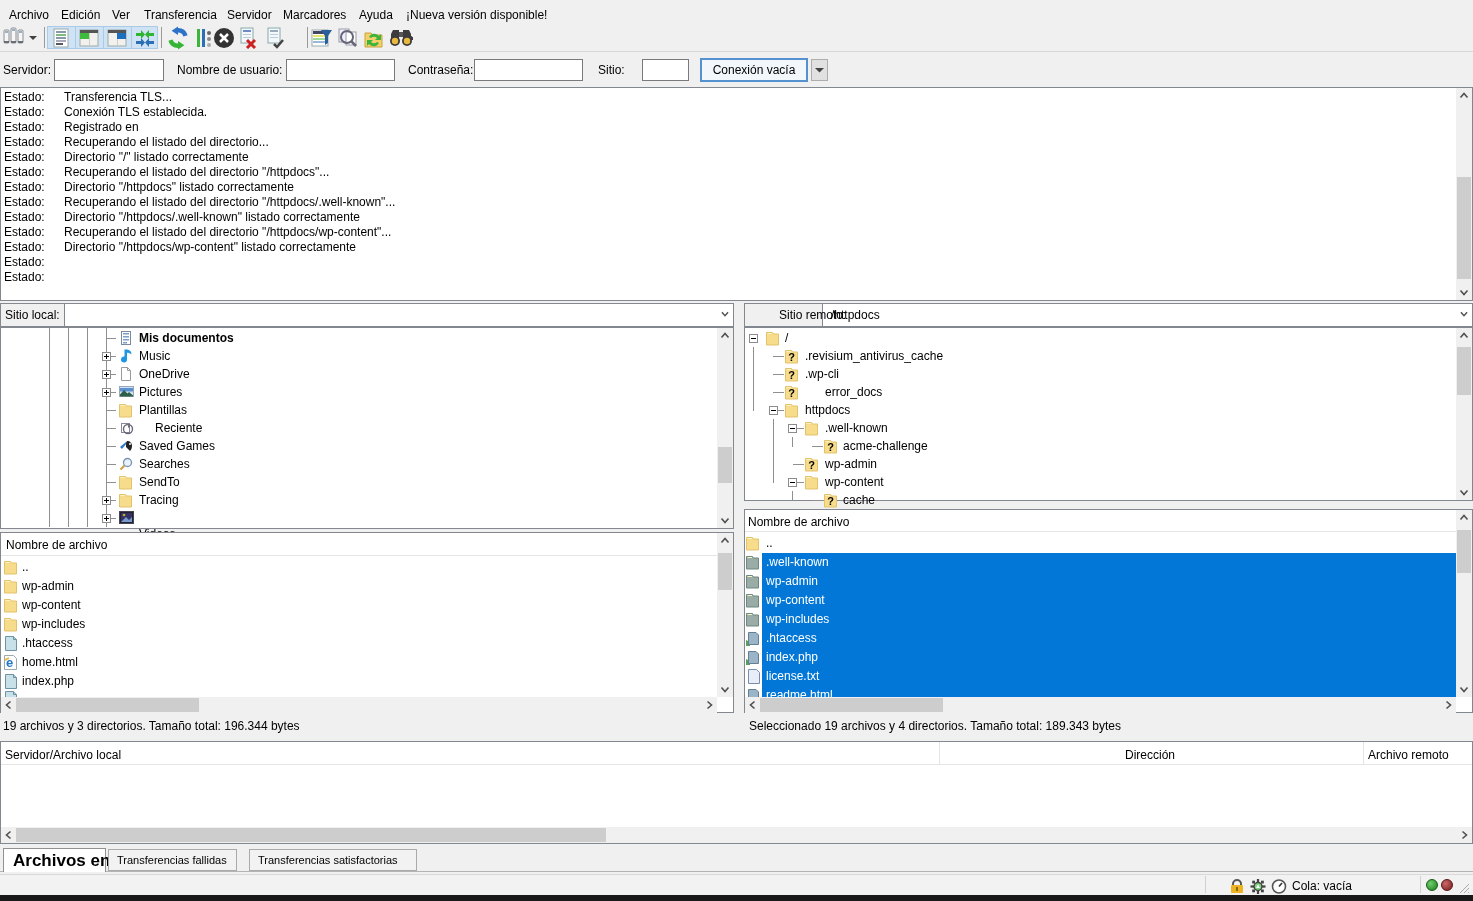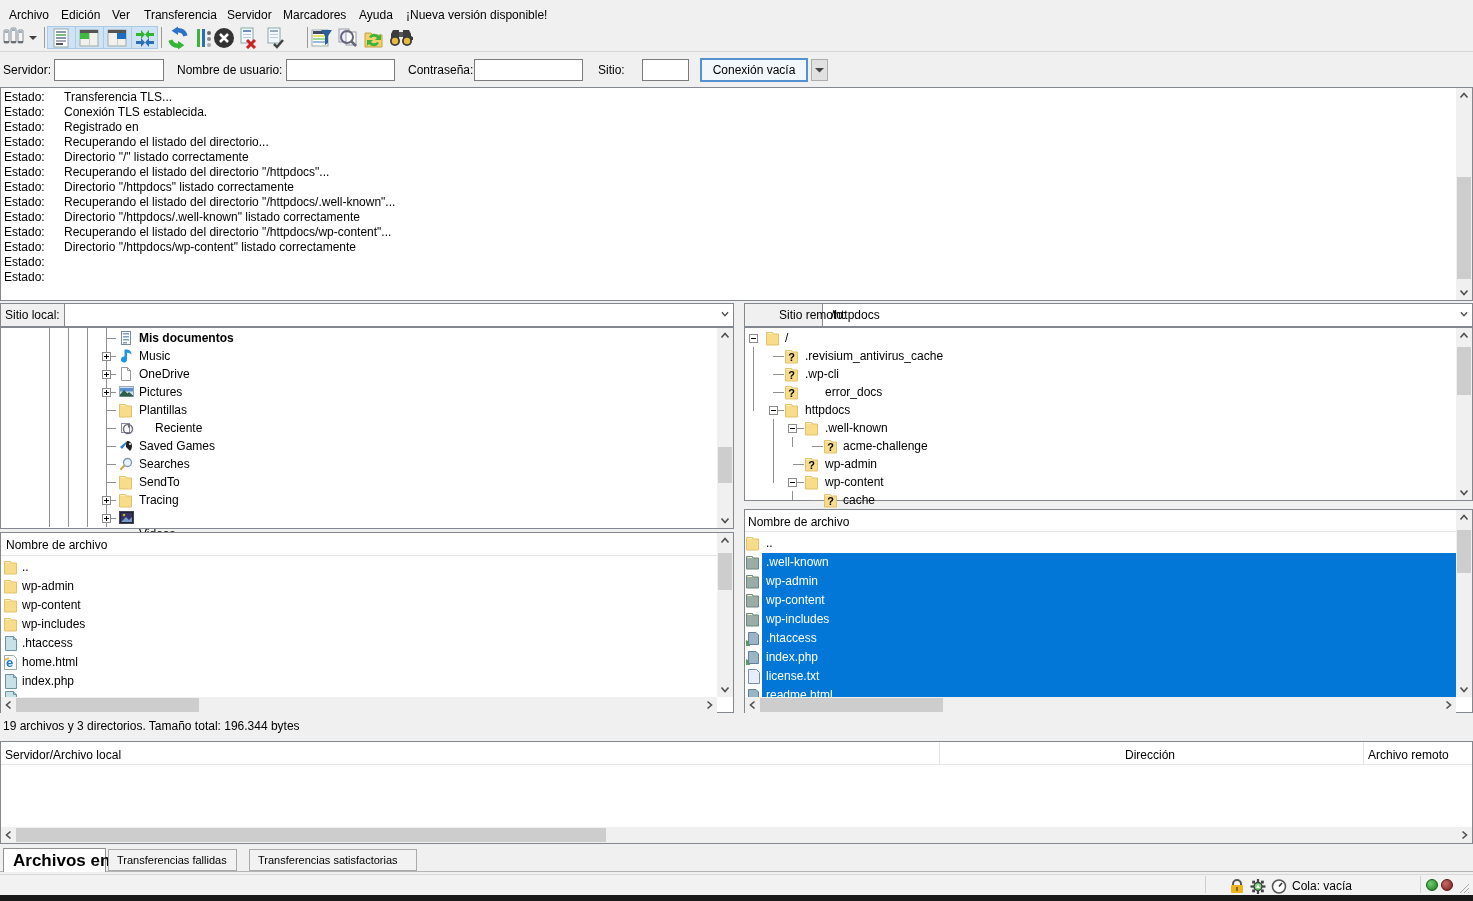--- a/index.html
+++ b/index.html
@@ -507,20 +507,21 @@
       <path d="M4.5 6.5l3.5 4 3.5-4" fill="none" stroke="#505050" stroke-width="1.6"></path>
     </svg>
 <div class="a" style="left:745px;top:697px;width:711px;height:16px;background:#f0f0f0"></div>
     <svg class="a" style="left:745px;top:697px" width="16" height="16" viewBox="0 0 16 16">
       <path d="M9.5 4.5l-4 3.5 4 3.5" fill="none" stroke="#505050" stroke-width="1.6"></path>
     </svg>
     <div class="a" style="left:760px;top:698px;width:183px;height:14px;background:#cdcdcd"></div>
     <svg class="a" style="left:1440px;top:697px" width="16" height="16" viewBox="0 0 16 16">
       <path d="M6.5 4.5l4 3.5-4 3.5" fill="none" stroke="#505050" stroke-width="1.6"></path>
     </svg>
+<div class="t" style="left:749px;top:719px;">Seleccionado 19 archivos y 4 directorios. Tamaño total: 189.343 bytes</div>
 <div class="panel" style="left:0;top:741px;width:1473px;height:103px"></div>
 <div class="t" style="left:5px;top:748px;">Servidor/Archivo local</div>
 <div class="t" style="left:1125px;top:748px;">Dirección</div>
 <div class="t" style="left:1368px;top:748px;">Archivo remoto</div>
 <div class="a" style="left:939px;top:742px;width:1px;height:22px;background:#e5e5e5"></div>
 <div class="a" style="left:1363px;top:742px;width:1px;height:22px;background:#e5e5e5"></div>
 <div class="a" style="left:1px;top:764px;width:1471px;height:1px;background:#e5e5e5"></div>
 <div class="a" style="left:1px;top:827px;width:1471px;height:16px;background:#f0f0f0"></div>
     <svg class="a" style="left:1px;top:827px" width="16" height="16" viewBox="0 0 16 16">
       <path d="M9.5 4.5l-4 3.5 4 3.5" fill="none" stroke="#505050" stroke-width="1.6"></path>

